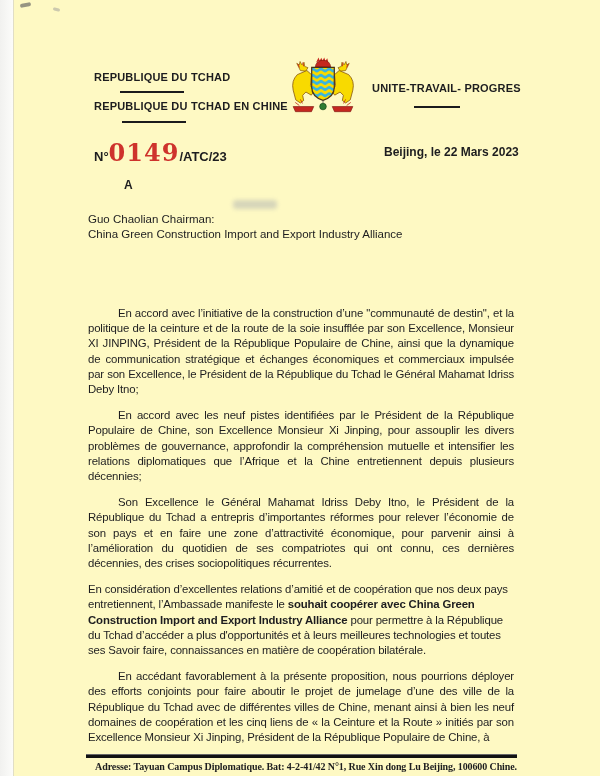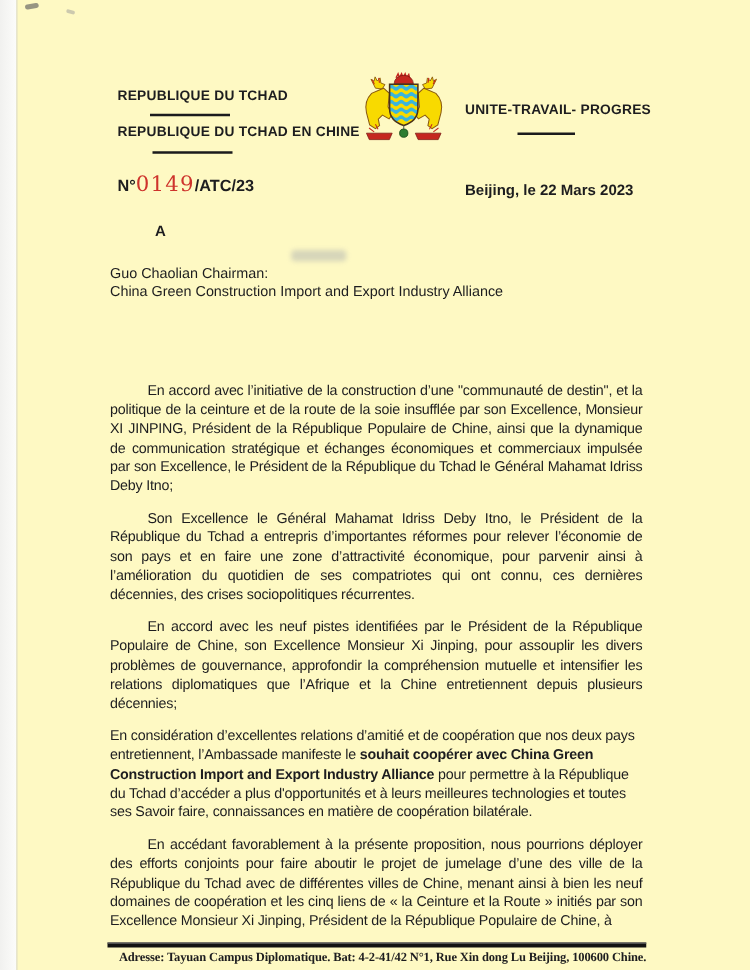--- a/index.html
+++ b/index.html
@@ -44,24 +44,24 @@
   .emblem { position:absolute; left:287px; top:57px; width:72px; height:60px; }
   .emblem svg { width:100%; height:100%; }
 
   .header-right { position:absolute; left:372px; top:82px; }
   .motto { font-weight:bold; font-size:11px; line-height:13px; letter-spacing:.2px; white-space:nowrap; }
   .rule3 { width:46px; margin:11px 0 0 42px; }
 
   
   .ref { position:absolute; left:94px; top:138px; font-weight:bold; font-size:13px; white-space:nowrap; }
   .ref .num {
-    font-family:"DejaVu Serif", serif; font-weight:400;
-    font-size:17px; letter-spacing:1px; color:#ce332c;
+    font-family:"DejaVu Serif", serif; font-weight:700;
+    font-size:24px; letter-spacing:1px; color:#ce332c;
   }
-  .date { position:absolute; left:372px; top:145px; font-weight:bold; font-size:12px; white-space:nowrap; }
+  .date { position:absolute; left:384px; top:145px; font-weight:bold; font-size:12px; white-space:nowrap; }
 
   
   .to-label { position:absolute; left:124px; top:178px; font-weight:bold; font-size:12px; }
   .recipient { position:absolute; left:88px; top:212px; font-weight:normal; font-size:11.5px; line-height:15px; }
   .recipient div { white-space:nowrap; }
 
   
   .subject { position:absolute; left:88px; top:241px; width:402px; font-size:12.5px; line-height:16px; }
   .subject .label { text-decoration:underline; font-weight:400; }
   .subject .sep, .subject .text { font-weight:bold; }
@@ -148,22 +148,22 @@
   <div class="to-label">A</div>
   <div class="recipient">
     <div>Guo Chaolian Chairman:</div>
     <div>China Green Construction Import and Export Industry Alliance</div>
   </div>
   <div class="smudge"></div>
 
 
   <div class="body">
     <p class="just ind">En accord avec l’initiative de la construction d’une "communauté de destin", et la politique de la ceinture et de la route de la soie insufflée par son Excellence, Monsieur XI JINPING, Président de la République Populaire de Chine, ainsi que la dynamique de communication stratégique et échanges économiques et commerciaux impulsée par son Excellence, le Président de la République du Tchad le Général Mahamat Idriss Deby Itno;</p>
+    <p class="just ind">En accord avec les neuf pistes identifiées par le Président de la République Populaire de Chine, son Excellence Monsieur Xi Jinping, pour assouplir les divers problèmes de gouvernance, approfondir la compréhension mutuelle et intensifier les relations diplomatiques que l’Afrique et la Chine entretiennent depuis plusieurs décennies;</p>
     <p class="just ind">Son Excellence le Général Mahamat Idriss Deby Itno, le Président de la République du Tchad a entrepris d’importantes réformes pour relever l’économie de son pays et en faire une zone d’attractivité économique, pour parvenir ainsi à l’amélioration du quotidien de ses compatriotes qui ont connu, ces dernières décennies, des crises sociopolitiques récurrentes.</p>
-    <p class="just ind">En accord avec les neuf pistes identifiées par le Président de la République Populaire de Chine, son Excellence Monsieur Xi Jinping, pour assouplir les divers problèmes de gouvernance, approfondir la compréhension mutuelle et intensifier les relations diplomatiques que l’Afrique et la Chine entretiennent depuis plusieurs décennies;</p>
     <p><span>En considération d’excellentes relations d’amitié et de coopération que nos deux pays entretiennent, l’Ambassade manifeste le </span><span class="b">souhait coopérer avec  China Green Construction Import and Export Industry Alliance</span><span> pour permettre à la République du Tchad d’accéder a plus d'opportunités et à leurs meilleures technologies et toutes ses Savoir faire, connaissances en matière de coopération bilatérale.</span></p>
     <p class="just ind">En accédant favorablement à la présente proposition, nous pourrions déployer des efforts conjoints pour faire aboutir le projet de jumelage d’une des ville de la République du Tchad avec de différentes villes de Chine, menant ainsi à bien les neuf domaines de coopération et les cinq liens de « la Ceinture et la Route » initiés par son Excellence Monsieur Xi Jinping, Président de la République Populaire de Chine, à</p>
   </div>
 
   <div class="footer">
     <div class="footer-rule"></div>
     <div class="footer-address">Adresse: Tayuan Campus Diplomatique. Bat: 4-2-41/42 N°1, Rue Xin dong Lu Beijing, 100600 Chine.</div>
   </div>
 
 </div>

